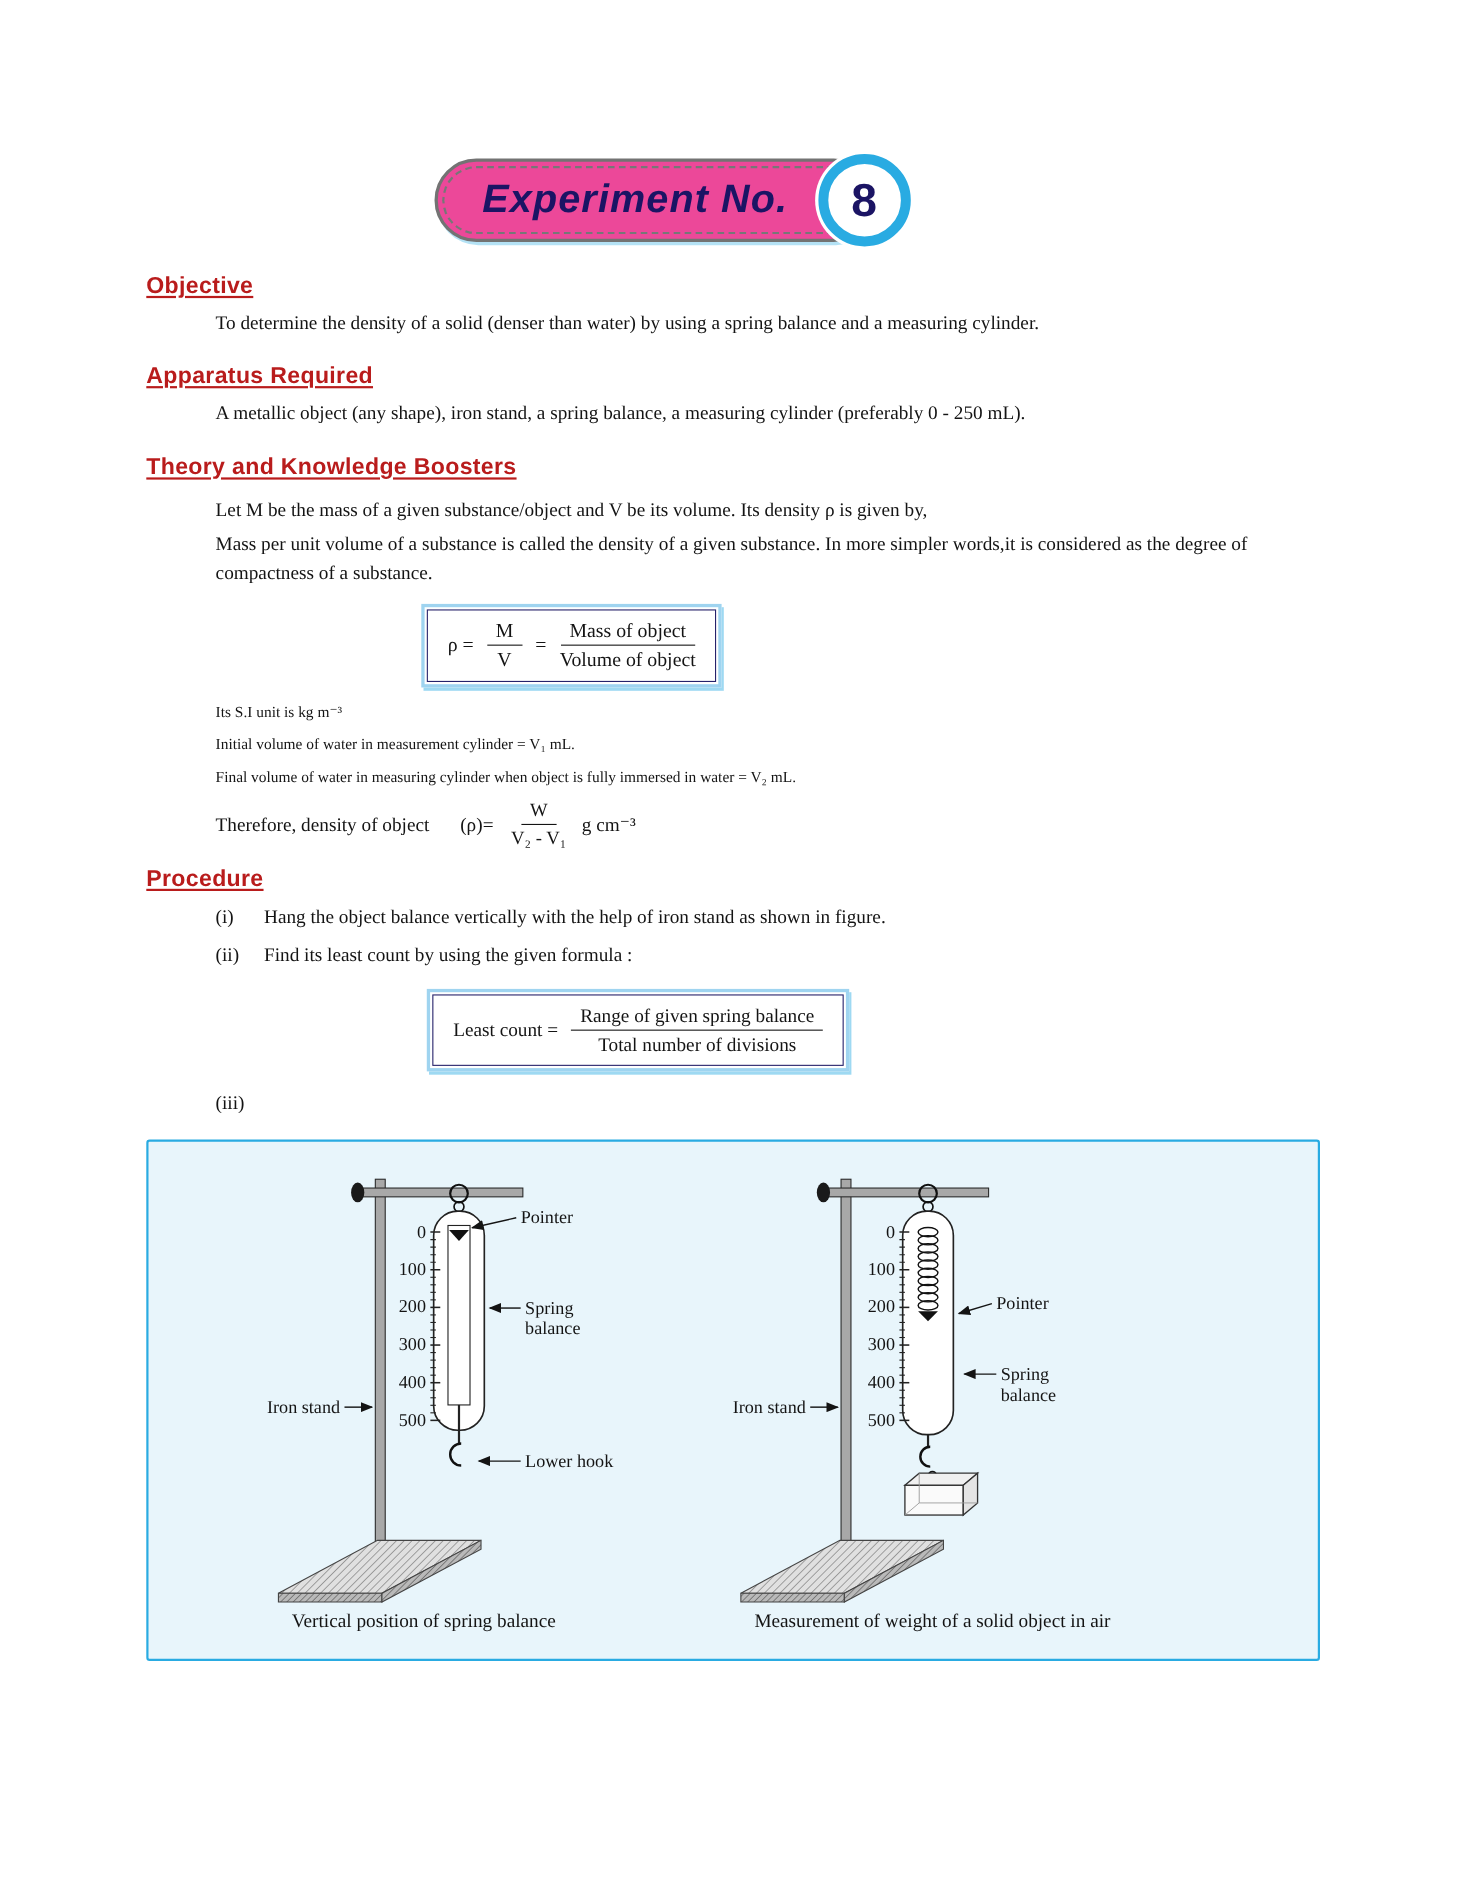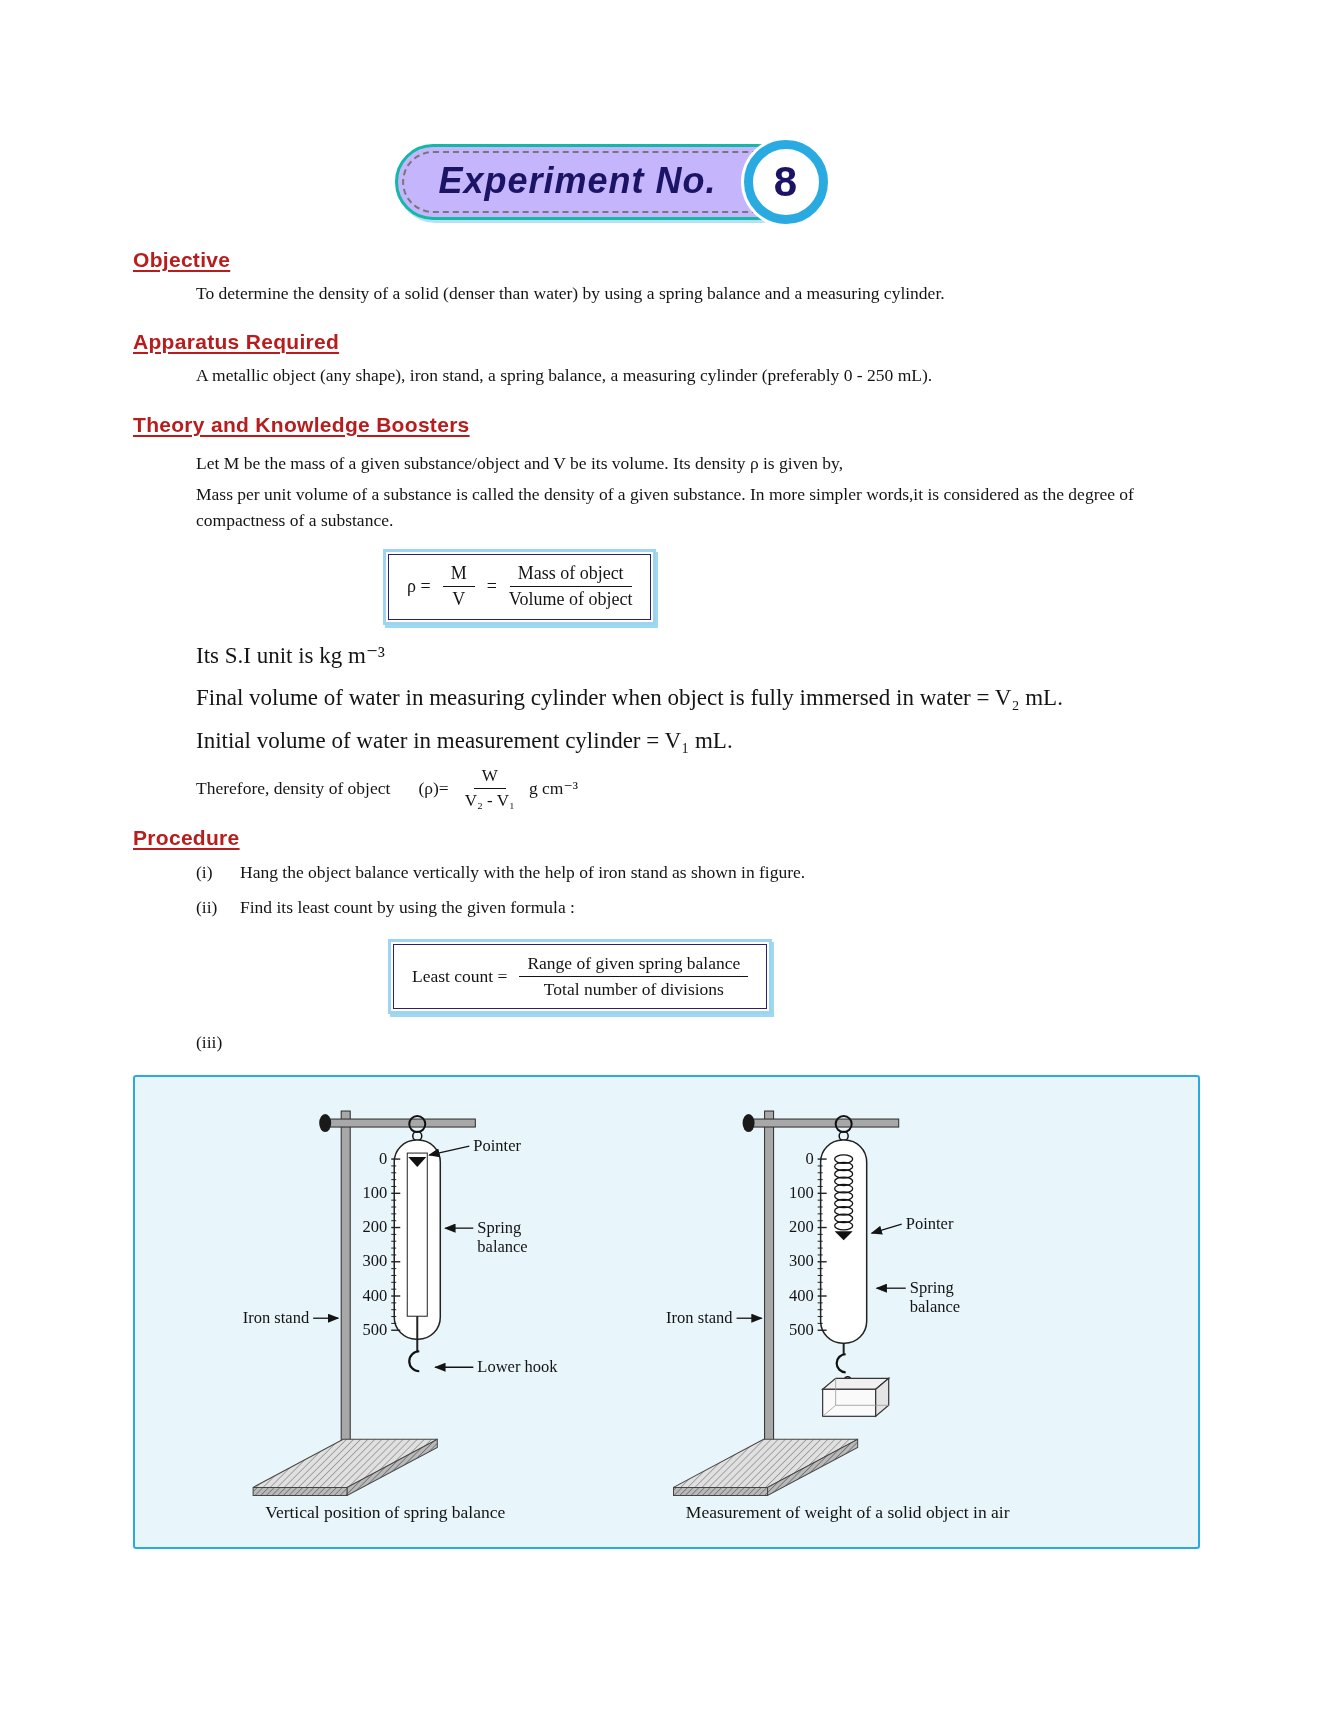--- a/index.html
+++ b/index.html
@@ -11,22 +11,22 @@
   }
   .page { padding:0 132px 0 133px; }
 
   
   .badge-row{
     margin-top:140px;
     display:flex; justify-content:center; align-items:center;
     transform:translateX(-55px);
   }
   .badge-pill{
-    background:#c4b5fd;
-    border:3px solid #14b8a6;
+    background:#ec4899;
+    border:3px solid #737373;
     border-radius:40px;
     padding:4px;
     box-shadow:2px 3px 0 rgba(41,171,226,.35);
   }
   .badge-inner{
     border:2px dashed #777;
     border-radius:34px;
     padding:7px 70px 9px 34px;
   }
   .badge-title{
@@ -47,21 +47,21 @@
 
   
   h2.sec{
     font-family:"Liberation Sans","DejaVu Sans",sans-serif;
     font-size:21px; font-weight:bold; color:#b91c1c;
     text-decoration:underline; text-decoration-thickness:2px; text-underline-offset:3px;
     letter-spacing:.3px;
     margin:24px 0 9px;
   }
   p.body{ font-size:17.5px; line-height:1.45; margin:6px 0 6px 63px; max-width:1010px; }
-  p.tline{ font-size:23px; line-height:1.45; margin:9px 0 9px 63px; }
+  p.tline{ font-size:14px; line-height:1.45; margin:9px 0 9px 63px; }
 
   
   .fbox-wrap{ margin:16px 0 14px 250px; }
   .fbox{
     display:inline-block; background:#fff;
     border:3px solid #9fd4f0;
     box-shadow:2px 3px 0 rgba(41,171,226,.45);
   }
   .fbox-inner{
     border:1.5px solid #26226b;
@@ -135,22 +135,22 @@
         <span>=</span>
         <span class="frac">
           <span class="num">Mass of object</span>
           <span class="den">Volume of object</span>
         </span>
       </div>
     </div>
   </div>
 
   <p class="tline">Its S.I unit is kg m⁻³</p>
+  <p class="tline">Initial volume of water in measurement cylinder = V₁ mL.</p>
   <p class="tline">Final volume of water in measuring cylinder when object is fully immersed in water = V₂ mL.</p>
-  <p class="tline">Initial volume of water in measurement cylinder = V₁ mL.</p>
 
   <div class="density-line">
     <span>Therefore, density of object</span>
     <span class="dl-lhs">(ρ)=</span>
     <span class="frac">
       <span class="num">W</span>
       <span class="den">V₂ - V₁</span>
     </span>
     <span class="dl-suffix">g cm⁻³</span>
   </div>

